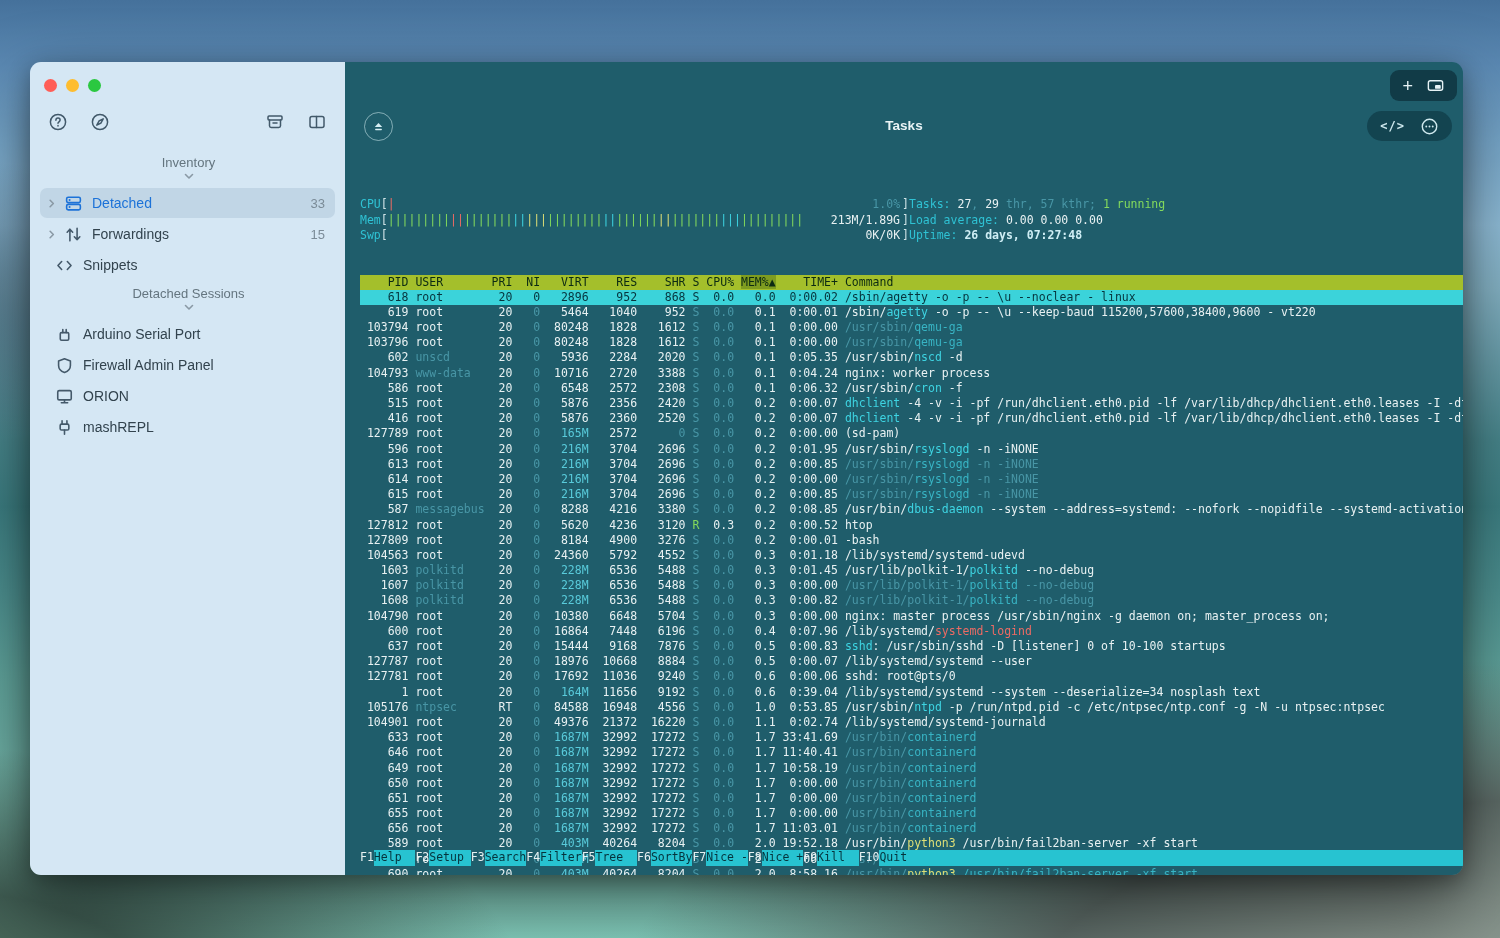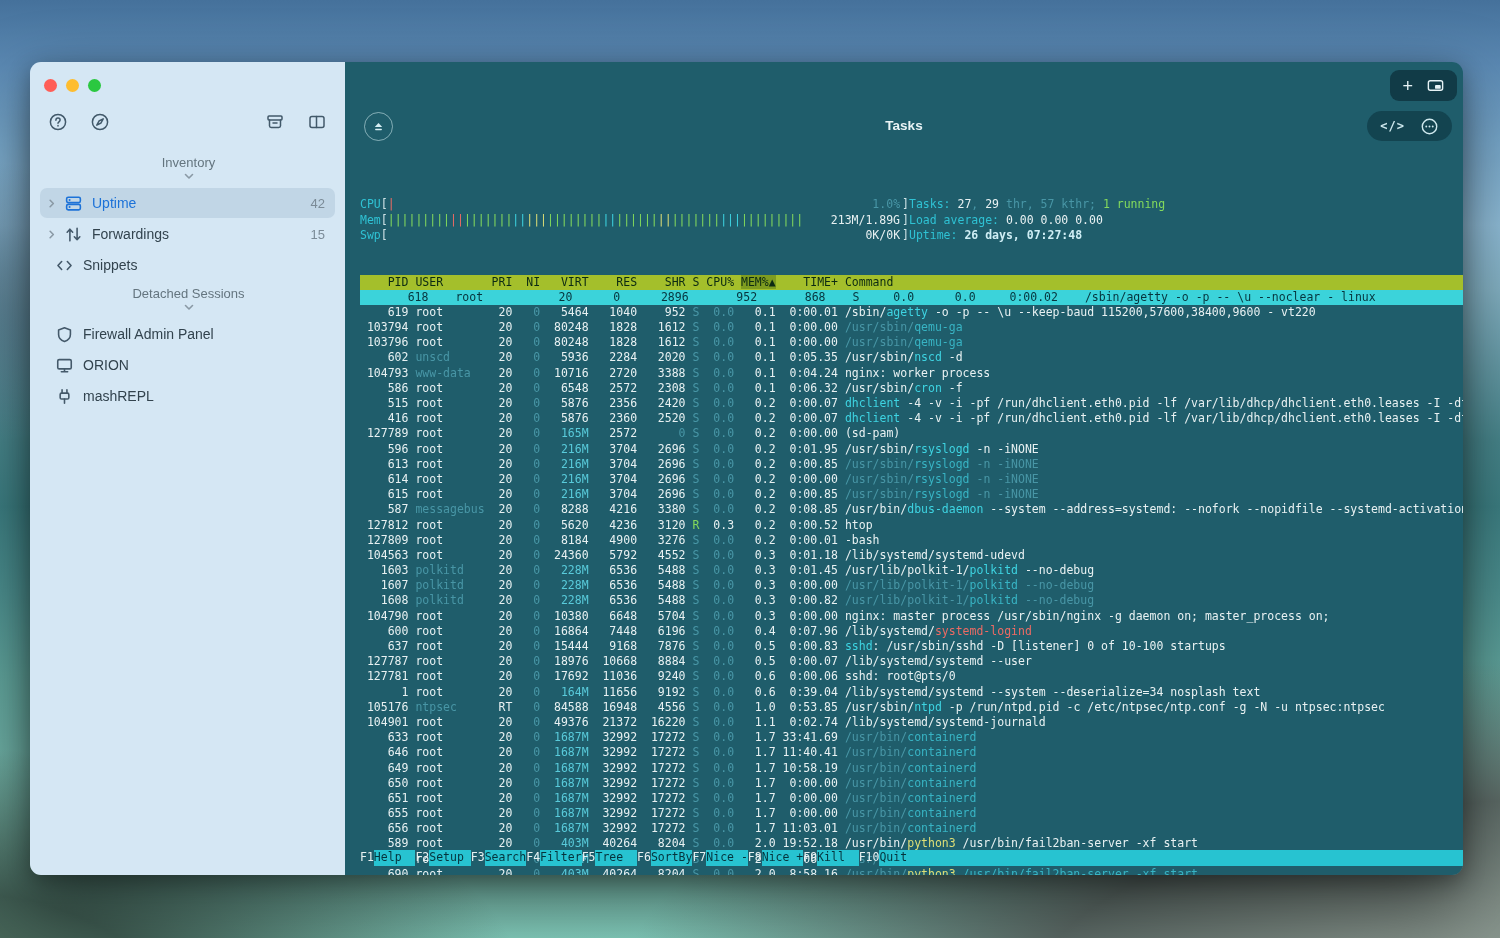--- a/index.html
+++ b/index.html
@@ -79,21 +79,21 @@
   .mline{ display:flex; }
   .meter{ display:inline-flex; width:549px; flex:none; }
   .mbar{ flex:1; position:relative; overflow:hidden; }
   .mval{ position:absolute; right:2px; top:0; }
   .brk{ color:#cfe3e6; }
   .prow{ height:15.2px; line-height:15.2px; overflow:hidden; white-space:pre; }
   .phead{ background:#a4bf2b; color:#0c2a12; }
   .phead span{ color:#0c2a12;margin-top:7px; }
   .phead .hsort{ background:#7e9c20; }
   .psel{ background:#3bd3da; }
-  .psel span{ color:#06343d !important;margin-left:20px; }
+  .psel span{ color:#06343d !important; }
 
   .s-w{ color:#e8f1f2; } .s-d{ color:#4896a6; } .s-c{ color:#3ed4e2; } .s-c2{ color:#59cbdb; }
   .s-dc{ color:#38b4c4; } .s-y{ color:#dede76; } .s-r{ color:#ee6b64; } .s-g{ color:#83d95c; }
   .s-cy{ color:#2fc2d4; } .s-bcy{ color:#cfeef5; font-weight:bold; }
 
   .fnbar{ position:absolute; left:15px; right:0; bottom:9px; height:15.6px; line-height:15.6px;
     display:flex; font-size:11.5px; white-space:pre; }
   .fk{ color:#e8f1f2; }
   .fl{ background:#27c3d1; color:#05333c; }
   .fl.fill{ flex:1; }
@@ -154,22 +154,22 @@
             <path d="M4.5 2.5 L8 6 L4.5 9.5"></path>
           </svg>
           <span class="sicon blue">
             <svg viewBox="0 0 18 18">
               <rect x="2.5" y="3" width="13" height="5.2" rx="1.5"></rect>
               <rect x="2.5" y="9.8" width="13" height="5.2" rx="1.5"></rect>
               <circle class="f" cx="5.3" cy="5.6" r="0.95"></circle>
               <circle class="f" cx="5.3" cy="12.4" r="0.95"></circle>
             </svg>
           </span>
-          <span class="slabel blue-t">Uptime</span>
-          <span class="scount">42</span>
+          <span class="slabel blue-t">Detached</span>
+          <span class="scount">33</span>
         </div>
         <div class="srow">
           <svg class="chev-r" viewBox="0 0 12 12">
             <path d="M4.5 2.5 L8 6 L4.5 9.5"></path>
           </svg>
           <span class="sicon">
             <svg viewBox="0 0 18 18">
               <path d="M5.6 15 V4 M5.6 4 L3 6.8 M5.6 4 L8.2 6.8"></path>
               <path d="M12.4 3 V14 M12.4 14 L9.8 11.2 M12.4 14 L15 11.2"></path>
             </svg>
@@ -184,20 +184,29 @@
               <path d="M11.7 5.2 L15.2 9 L11.7 12.8"></path>
             </svg>
           </span>
           <span class="slabel">Snippets</span>
         </div>
         <div class="sec-head">
           <span class="sec-title">Detached Sessions</span>
           <svg class="chev-dn" viewBox="0 0 12 12">
             <path d="M2.5 4.5 L6 8 L9.5 4.5"></path>
           </svg>
+        </div>
+        <div class="srow noind">
+          <span class="sicon">
+            <svg viewBox="0 0 18 18">
+              <rect x="5" y="7.2" width="8" height="7.3" rx="1.2"></rect>
+              <path d="M7.4 7.2 V4.2 M10.6 7.2 V4.2"></path>
+            </svg>
+          </span>
+          <span class="slabel">Arduino Serial Port</span>
         </div>
         <div class="srow noind">
           <span class="sicon">
             <svg viewBox="0 0 18 18">
               <path d="M9 2.6 L14.6 4.7 V8.9 C14.6 12.3 12.3 14.5 9 15.7 C5.7 14.5 3.4 12.3 3.4 8.9 V4.7 Z"></path>
             </svg>
           </span>
           <span class="slabel">Firewall Admin Panel</span>
         </div>
         <div class="srow noind">

